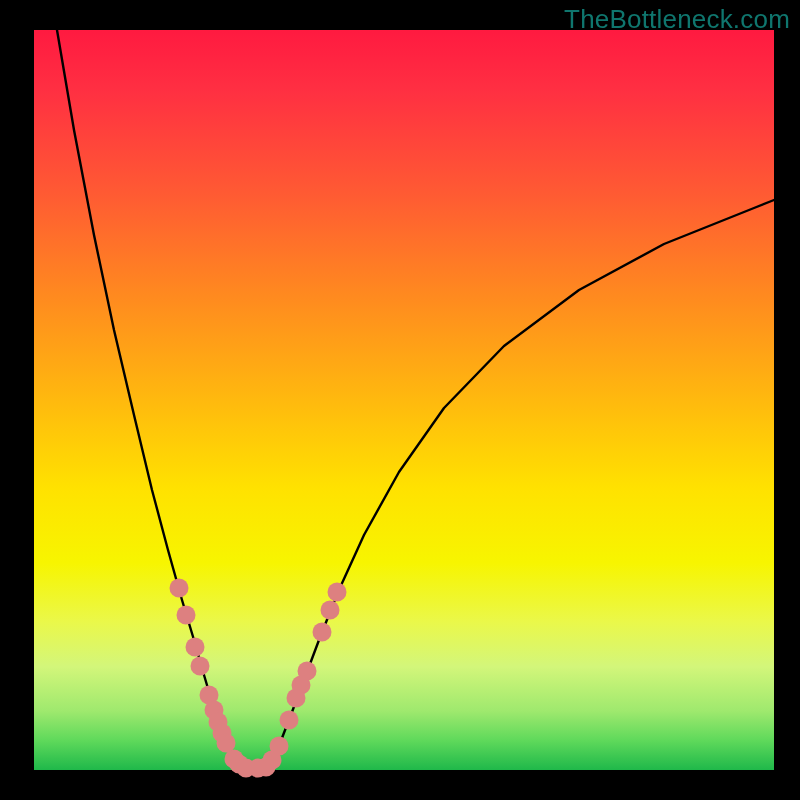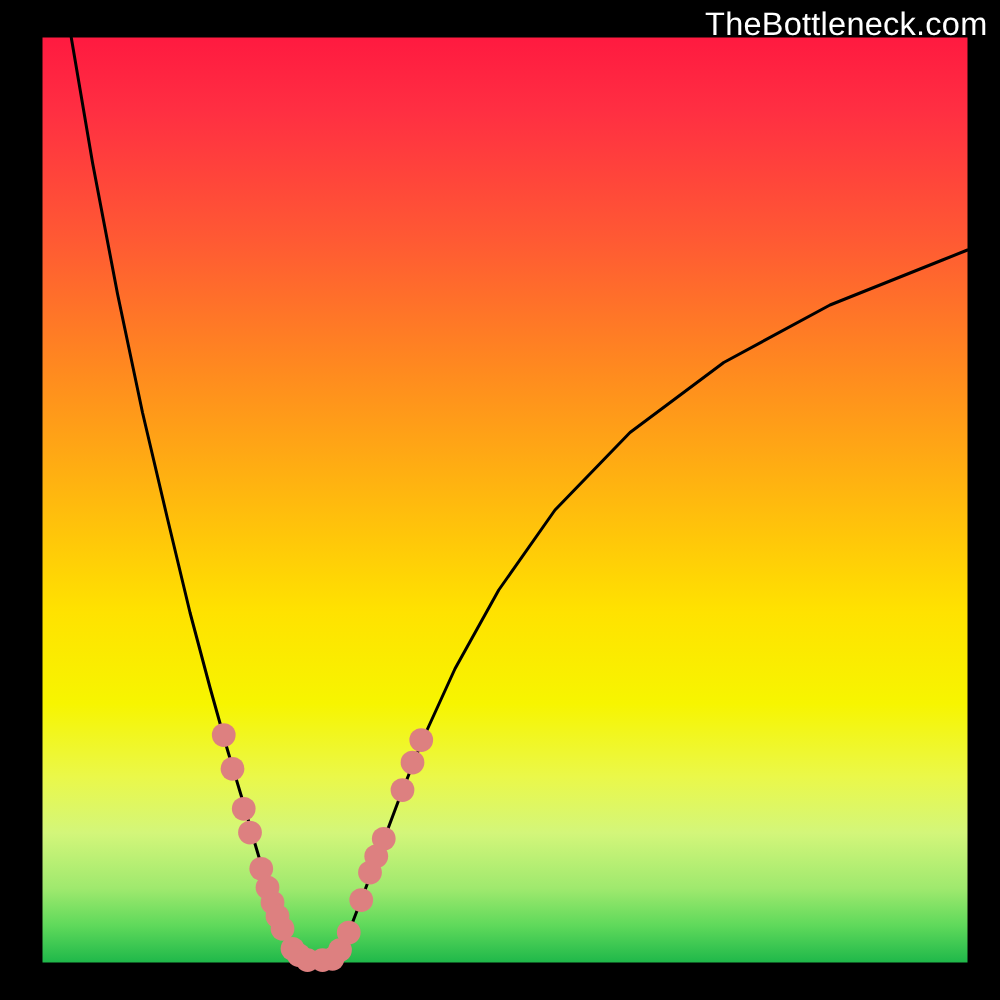--- a/index.html
+++ b/index.html
@@ -39,21 +39,21 @@
       #d3f67a 86%,
       #9fe96e 92%,
       #5fd95b 96%,
       #1fb84a 100%
     );
   }
   .watermark {
     position: absolute;
     top: 4px;
     right: 10px;
-    color: #ffffff;
+    color: #0f766e;
     font-size: 26px;
     font-weight: 500;
     letter-spacing: 0.2px;
     user-select: none;
   }
   svg.curve {
     position: absolute;
     left: 0;
     top: 0;
     width: 740px;

